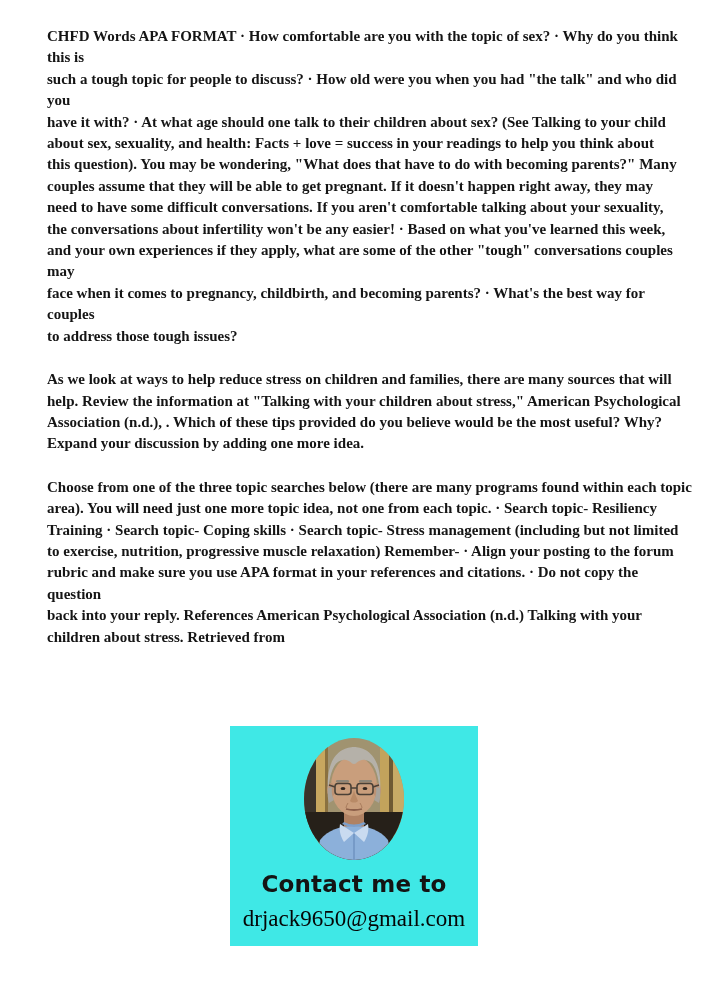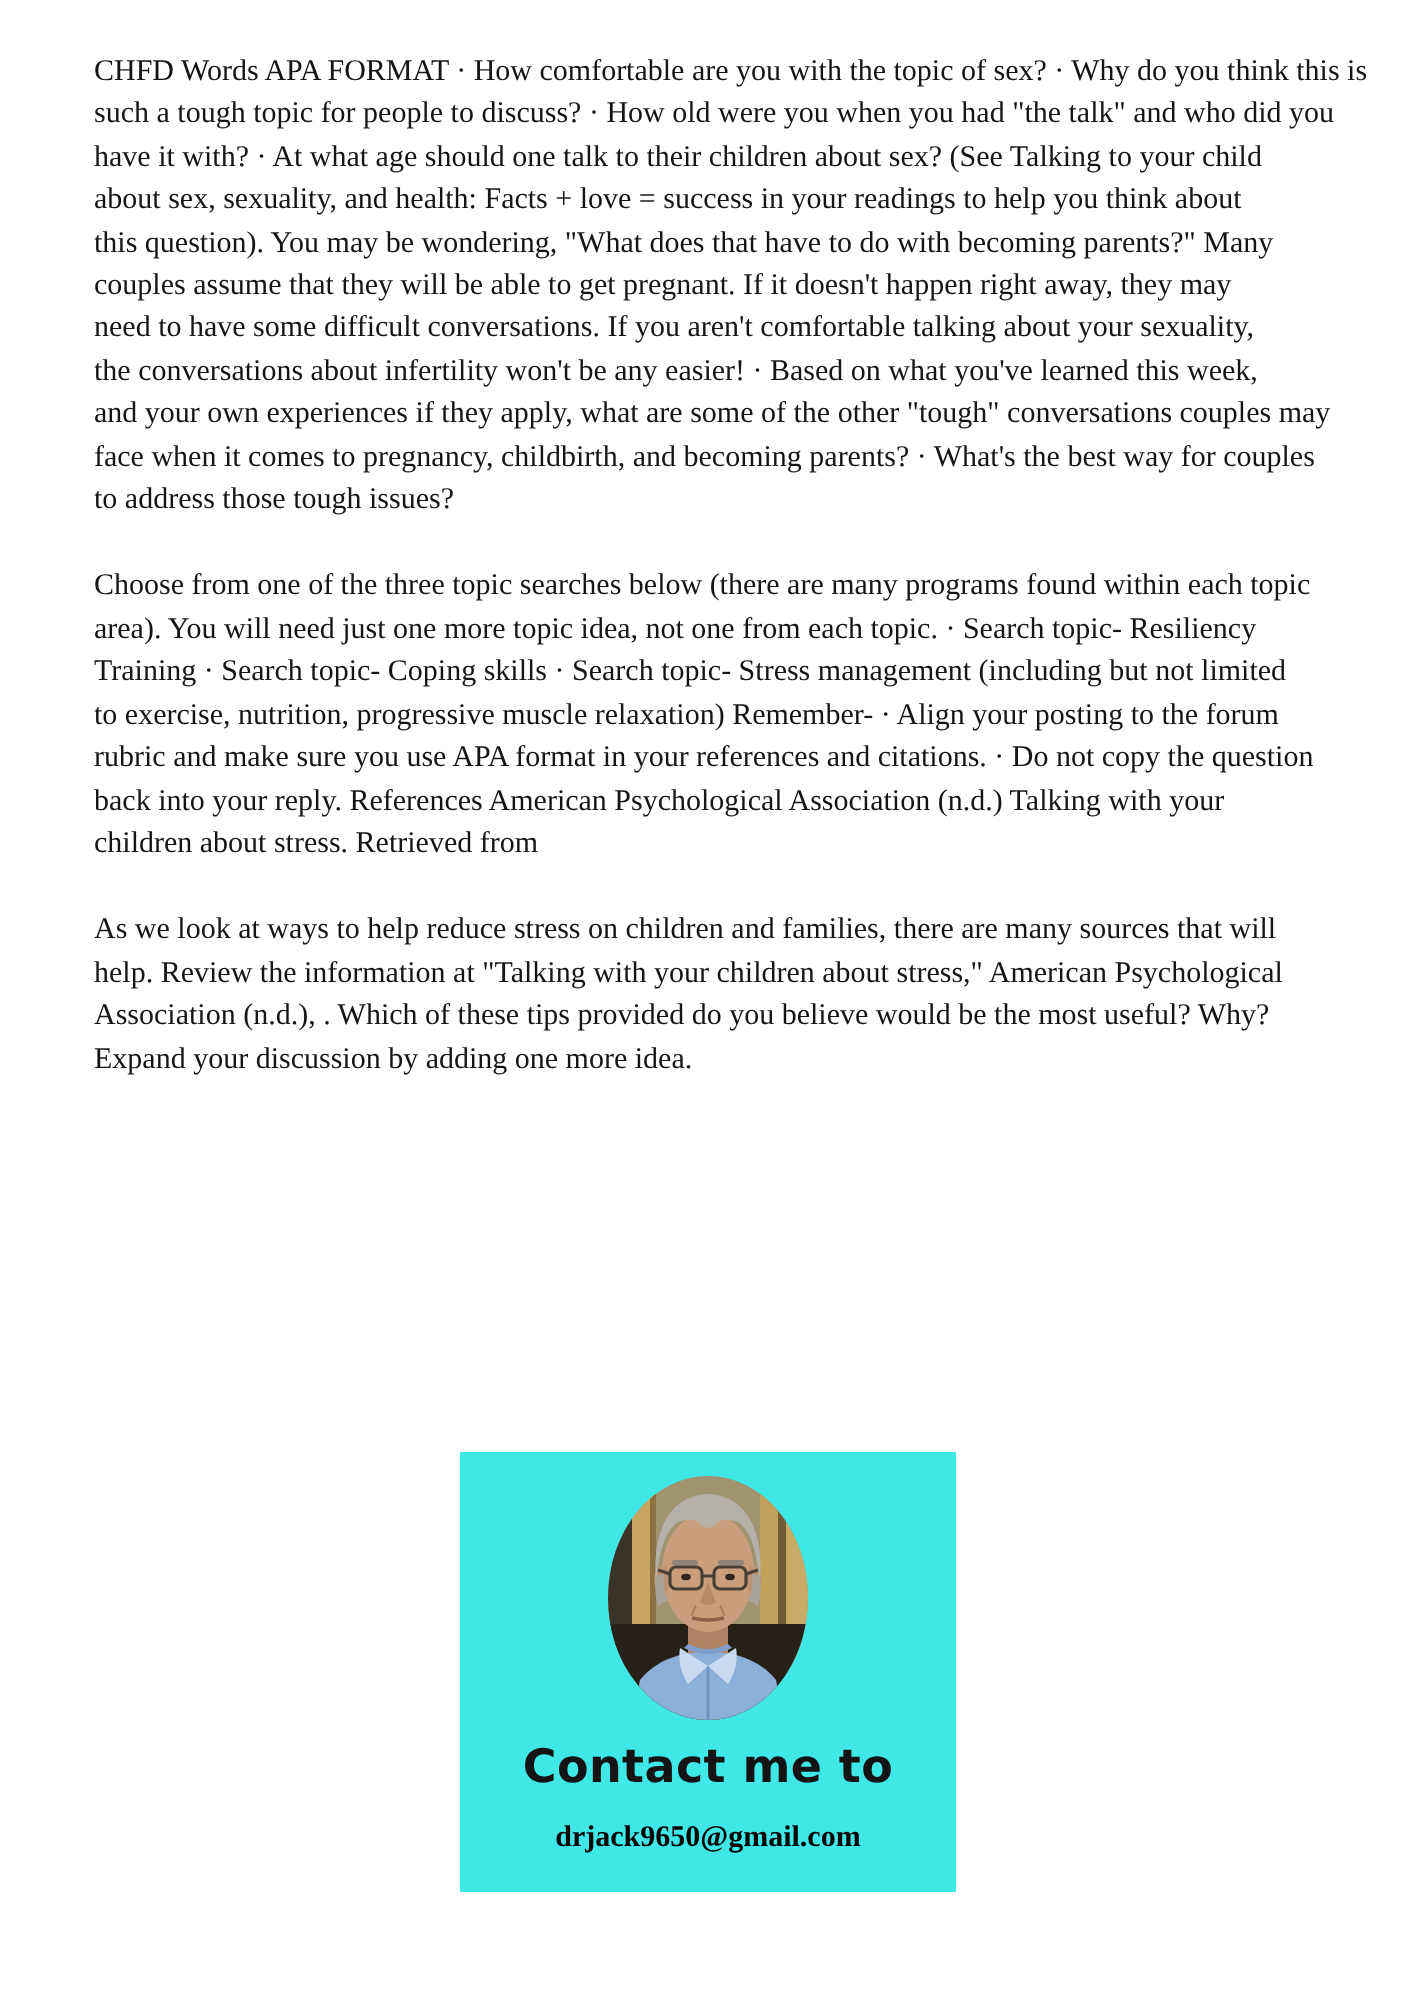--- a/index.html
+++ b/index.html
@@ -21,20 +21,21 @@
     left: 47px;
     top: 26px;
     width: 648px;
     color: #151515;
     font-size: 15px;
     line-height: 21.4px;
   }
   .doc-text p {
     white-space: pre-line;
     margin: 0 0 22px 0;
+    font-weight: bold;
   }
   .contact-card {
     position: absolute;
     left: 230px;
     top: 726px;
     width: 248px;
     height: 220px;
     background: #3fe8e6;
     display: flex;
     flex-direction: column;
@@ -53,22 +54,22 @@
     font-weight: bold;
     font-size: 23px;
     line-height: 30px;
     color: #141414;
     letter-spacing: 0.2px;
   }
   .contact-email {
     margin-top: 7px;
     text-align: right;
     font-family: "Liberation Serif", serif;
-    font-weight: bold;
-    font-size: 15px;
+    font-weight: normal;
+    font-size: 23px;
     line-height: 26px;
     color: #050505;
   }
 </style>
 </head>
 <body>
 
 <div class="page">
 
   <div class="doc-text">
@@ -76,31 +77,31 @@
 such a tough topic for people to discuss? · How old were you when you had "the talk" and who did you
 have it with? · At what age should one talk to their children about sex? (See Talking to your child
 about sex, sexuality, and health: Facts + love = success in your readings to help you think about
 this question). You may be wondering, "What does that have to do with becoming parents?" Many
 couples assume that they will be able to get pregnant. If it doesn't happen right away, they may
 need to have some difficult conversations. If you aren't comfortable talking about your sexuality,
 the conversations about infertility won't be any easier! · Based on what you've learned this week,
 and your own experiences if they apply, what are some of the other "tough" conversations couples may
 face when it comes to pregnancy, childbirth, and becoming parents? · What's the best way for couples
 to address those tough issues?</p>
+    <p>As we look at ways to help reduce stress on children and families, there are many sources that will
+help. Review the information at "Talking with your children about stress," American Psychological
+Association (n.d.), . Which of these tips provided do you believe would be the most useful? Why?
+Expand your discussion by adding one more idea.</p>
     <p>Choose from one of the three topic searches below (there are many programs found within each topic
 area). You will need just one more topic idea, not one from each topic. · Search topic- Resiliency
 Training · Search topic- Coping skills · Search topic- Stress management (including but not limited
 to exercise, nutrition, progressive muscle relaxation) Remember- · Align your posting to the forum
 rubric and make sure you use APA format in your references and citations. · Do not copy the question
 back into your reply. References American Psychological Association (n.d.) Talking with your
 children about stress. Retrieved from</p>
-    <p>As we look at ways to help reduce stress on children and families, there are many sources that will
-help. Review the information at "Talking with your children about stress," American Psychological
-Association (n.d.), . Which of these tips provided do you believe would be the most useful? Why?
-Expand your discussion by adding one more idea.</p>
   </div>
 
   <div class="contact-card">
 
     <div class="avatar">
       <svg width="100" height="122" viewBox="0 0 100 122" xmlns="http://www.w3.org/2000/svg">
         <defs>
           <clipPath id="ovalClip">
               <ellipse cx="50" cy="61" rx="50" ry="61"></ellipse>
             </clipPath>

